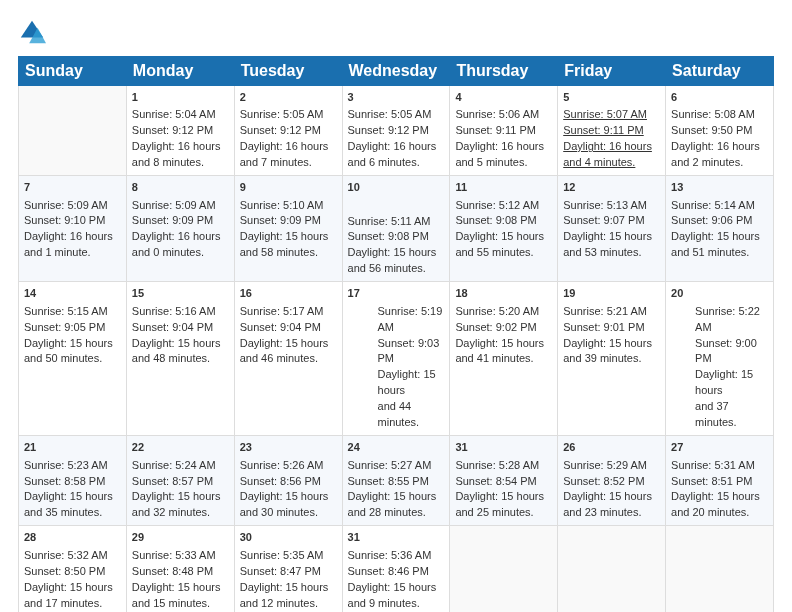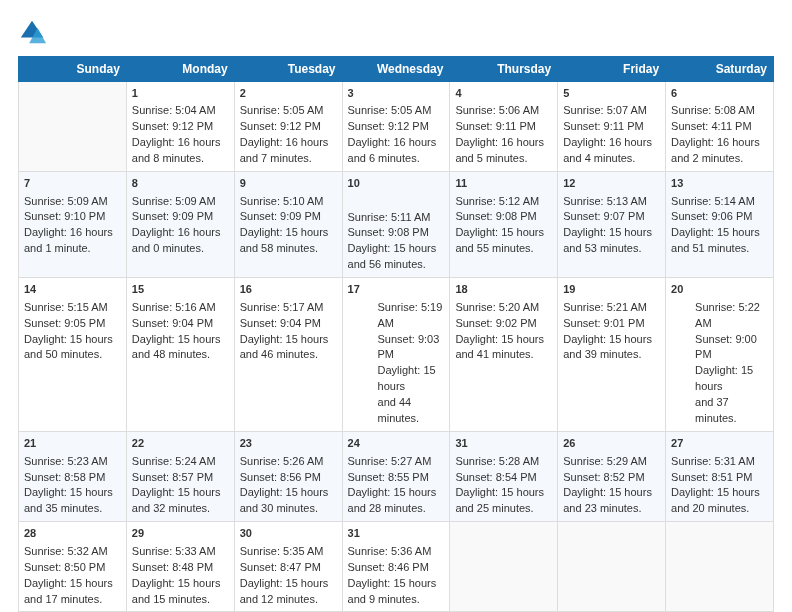--- a/index.html
+++ b/index.html
@@ -60,22 +60,22 @@
     }
     .calendar {
       width: 100%;
       border-collapse: collapse;
       font-size: 10.5px;
     }
     .calendar th {
       background-color: #1a6faf;
       color: #fff;
       padding: 5px 6px;
-      text-align: right;
-      font-size: 12px;
+      text-align: left;
+      font-size: 16px;
       font-weight: bold;
       border: 1px solid #1a6faf;
     }
     .calendar td {
       vertical-align: top;
       padding: 4px 5px;
       border: 1px solid #ddd;
       width: calc(100% / 7);
       height: 80px;
       color: #333;
@@ -161,29 +161,29 @@
           </td>
           <td>
             <span class="day-number">4</span>
             <div class="day-info" style="white-space: pre-line;">Sunrise: 5:06 AM
 Sunset: 9:11 PM
 Daylight: 16 hours
 and 5 minutes.</div>
           </td>
           <td>
             <span class="day-number">5</span>
-            <div class="day-info" style="white-space: pre-line;">Sunrise: 5:07 AM
+            <div class="day-info" style="white-space: pre-line; text-decoration: underline;">Sunrise: 5:07 AM
 Sunset: 9:11 PM
 Daylight: 16 hours
 and 4 minutes.</div>
           </td>
           <td>
             <span class="day-number">6</span>
             <div class="day-info" style="white-space: pre-line;">Sunrise: 5:08 AM
-Sunset: 4:11 PM
+Sunset: 9:50 PM
 Daylight: 16 hours
 and 2 minutes.</div>
           </td>
         </tr>
         <tr>
           <td>
             <span class="day-number">7</span>
             <div class="day-info" style="white-space: pre-line;">Sunrise: 5:09 AM
 Sunset: 9:10 PM
 Daylight: 16 hours

